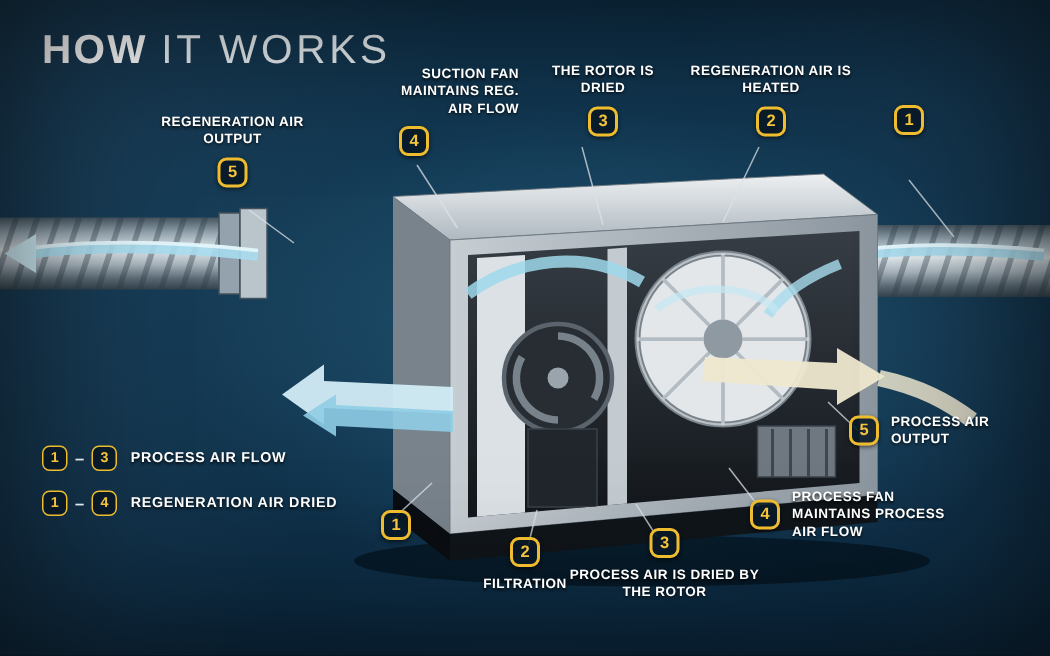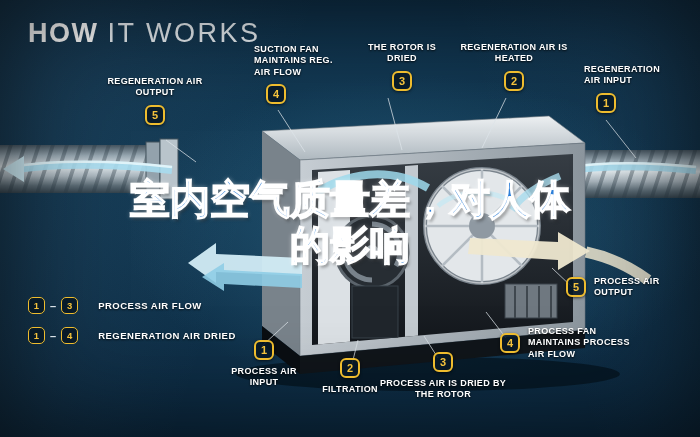--- a/index.html
+++ b/index.html
@@ -40,38 +40,38 @@
     text-shadow:0 1px 2px rgba(0,0,0,.85);
   }
   .badge{
     box-sizing:border-box;flex:0 0 auto;width:20px;height:20px;border-radius:6px;
     border:2px solid #eebc2e;background:rgba(8,24,38,.9);color:#f5c33c;
     display:flex;align-items:center;justify-content:center;
     font-size:11px;font-weight:800;box-shadow:0 1px 3px rgba(0,0,0,.6);
   }
   .co-col{flex-direction:column;align-items:center;text-align:center;}
   .co-col .badge{margin-top:6px;}
-  .co-col.left{align-items:flex-start;text-align:left;}
+  .co-col.left{align-items:flex-start;text-align:right;}
   .co-col.left .badge{margin-left:12px;}
   .co-col-rev{flex-direction:column-reverse;align-items:center;text-align:center;}
   .co-col-rev .co-text{margin-top:6px;}
   .co-row{flex-direction:row;align-items:center;text-align:left;}
   .co-row .co-text{margin-left:8px;}
 
   
   .legend{position:absolute;left:28px;top:284px;z-index:5;color:#fff;}
   .legend-title{font-size:12.5px;font-weight:800;letter-spacing:1.4px;text-shadow:0 1px 2px rgba(0,0,0,.8);}
   .legend-row{display:flex;align-items:center;margin-top:13px;}
   .badge-sm{
     box-sizing:border-box;width:17px;height:17px;border-radius:5px;
     border:1.5px solid #eebc2e;background:rgba(8,24,38,.9);color:#f5c33c;
     display:flex;align-items:center;justify-content:center;font-size:9.5px;font-weight:800;
   }
   .legend-dash{margin:0 5px;color:#dfe7ec;font-weight:700;font-size:11px;}
-  .legend-label{margin-left:20px;font-size:9.5px;font-weight:700;letter-spacing:.5px;text-shadow:0 1px 2px rgba(0,0,0,.8);}
+  .legend-label{margin-left:9px;font-size:9.5px;font-weight:700;letter-spacing:.5px;text-shadow:0 1px 2px rgba(0,0,0,.8);}
 </style>
 </head>
 <body>
 
 <div class="stage">
 
   <svg class="art" width="700" height="437" viewBox="0 0 700 437">
     <defs>
       <linearGradient id="duct" x1="0" y1="0" x2="0" y2="1">
         <stop offset="0" stop-color="#45545f"></stop>
@@ -188,24 +188,20 @@
       <line x1="438" y1="358" x2="424" y2="336"></line>
       <line x1="352" y1="364" x2="358" y2="340"></line>
       <line x1="262" y1="346" x2="288" y2="322"></line>
     </g>
   </svg>
 
   <header class="title">
     <span class="w1">HOW</span><span class="w2">IT WORKS</span>
   </header>
 
-  <div class="watermark">
-    <div>室内空气质量差，对人体</div>
-    <div>的影响</div>
-  </div>
 
   <div class="callout co-col" style="left:100px;top:76px;width:110px;">
     <span class="co-text">REGENERATION AIR OUTPUT</span>
     <span class="badge">5</span>
   </div>
 
   <div class="callout co-col left" style="left:254px;top:44px;width:92px;">
     <span class="co-text">SUCTION FAN MAINTAINS REG. AIR FLOW</span>
     <span class="badge">4</span>
   </div>
@@ -214,21 +210,20 @@
     <span class="co-text">THE ROTOR IS DRIED</span>
     <span class="badge">3</span>
   </div>
 
   <div class="callout co-col" style="left:458px;top:42px;width:112px;align-items:center;">
     <span class="co-text">REGENERATION AIR IS HEATED</span>
     <span class="badge">2</span>
   </div>
 
   <div class="callout co-col left" style="left:584px;top:64px;width:94px;">
-    <span class="co-text">REGENERATION AIR INPUT</span>
     <span class="badge">1</span>
   </div>
 
   <div class="callout co-row" style="left:566px;top:276px;">
     <span class="badge">5</span>
     <span class="co-text" style="width:82px;">PROCESS AIR OUTPUT</span>
   </div>
 
   <div class="callout co-row" style="left:500px;top:326px;">
     <span class="badge">4</span>
@@ -239,21 +234,20 @@
     <span class="co-text">PROCESS AIR IS DRIED BY THE ROTOR</span>
     <span class="badge">3</span>
   </div>
 
   <div class="callout co-col-rev" style="left:314px;top:358px;width:72px;">
     <span class="co-text">FILTRATION</span>
     <span class="badge">2</span>
   </div>
 
   <div class="callout co-col-rev" style="left:224px;top:340px;width:80px;">
-    <span class="co-text">PROCESS AIR INPUT</span>
     <span class="badge">1</span>
   </div>
 
   <div class="legend">
 
     <div class="legend-row">
       <span class="badge-sm">1</span>
       <span class="legend-dash">–</span>
       <span class="badge-sm">3</span>
       <span class="legend-label">PROCESS AIR FLOW</span>

